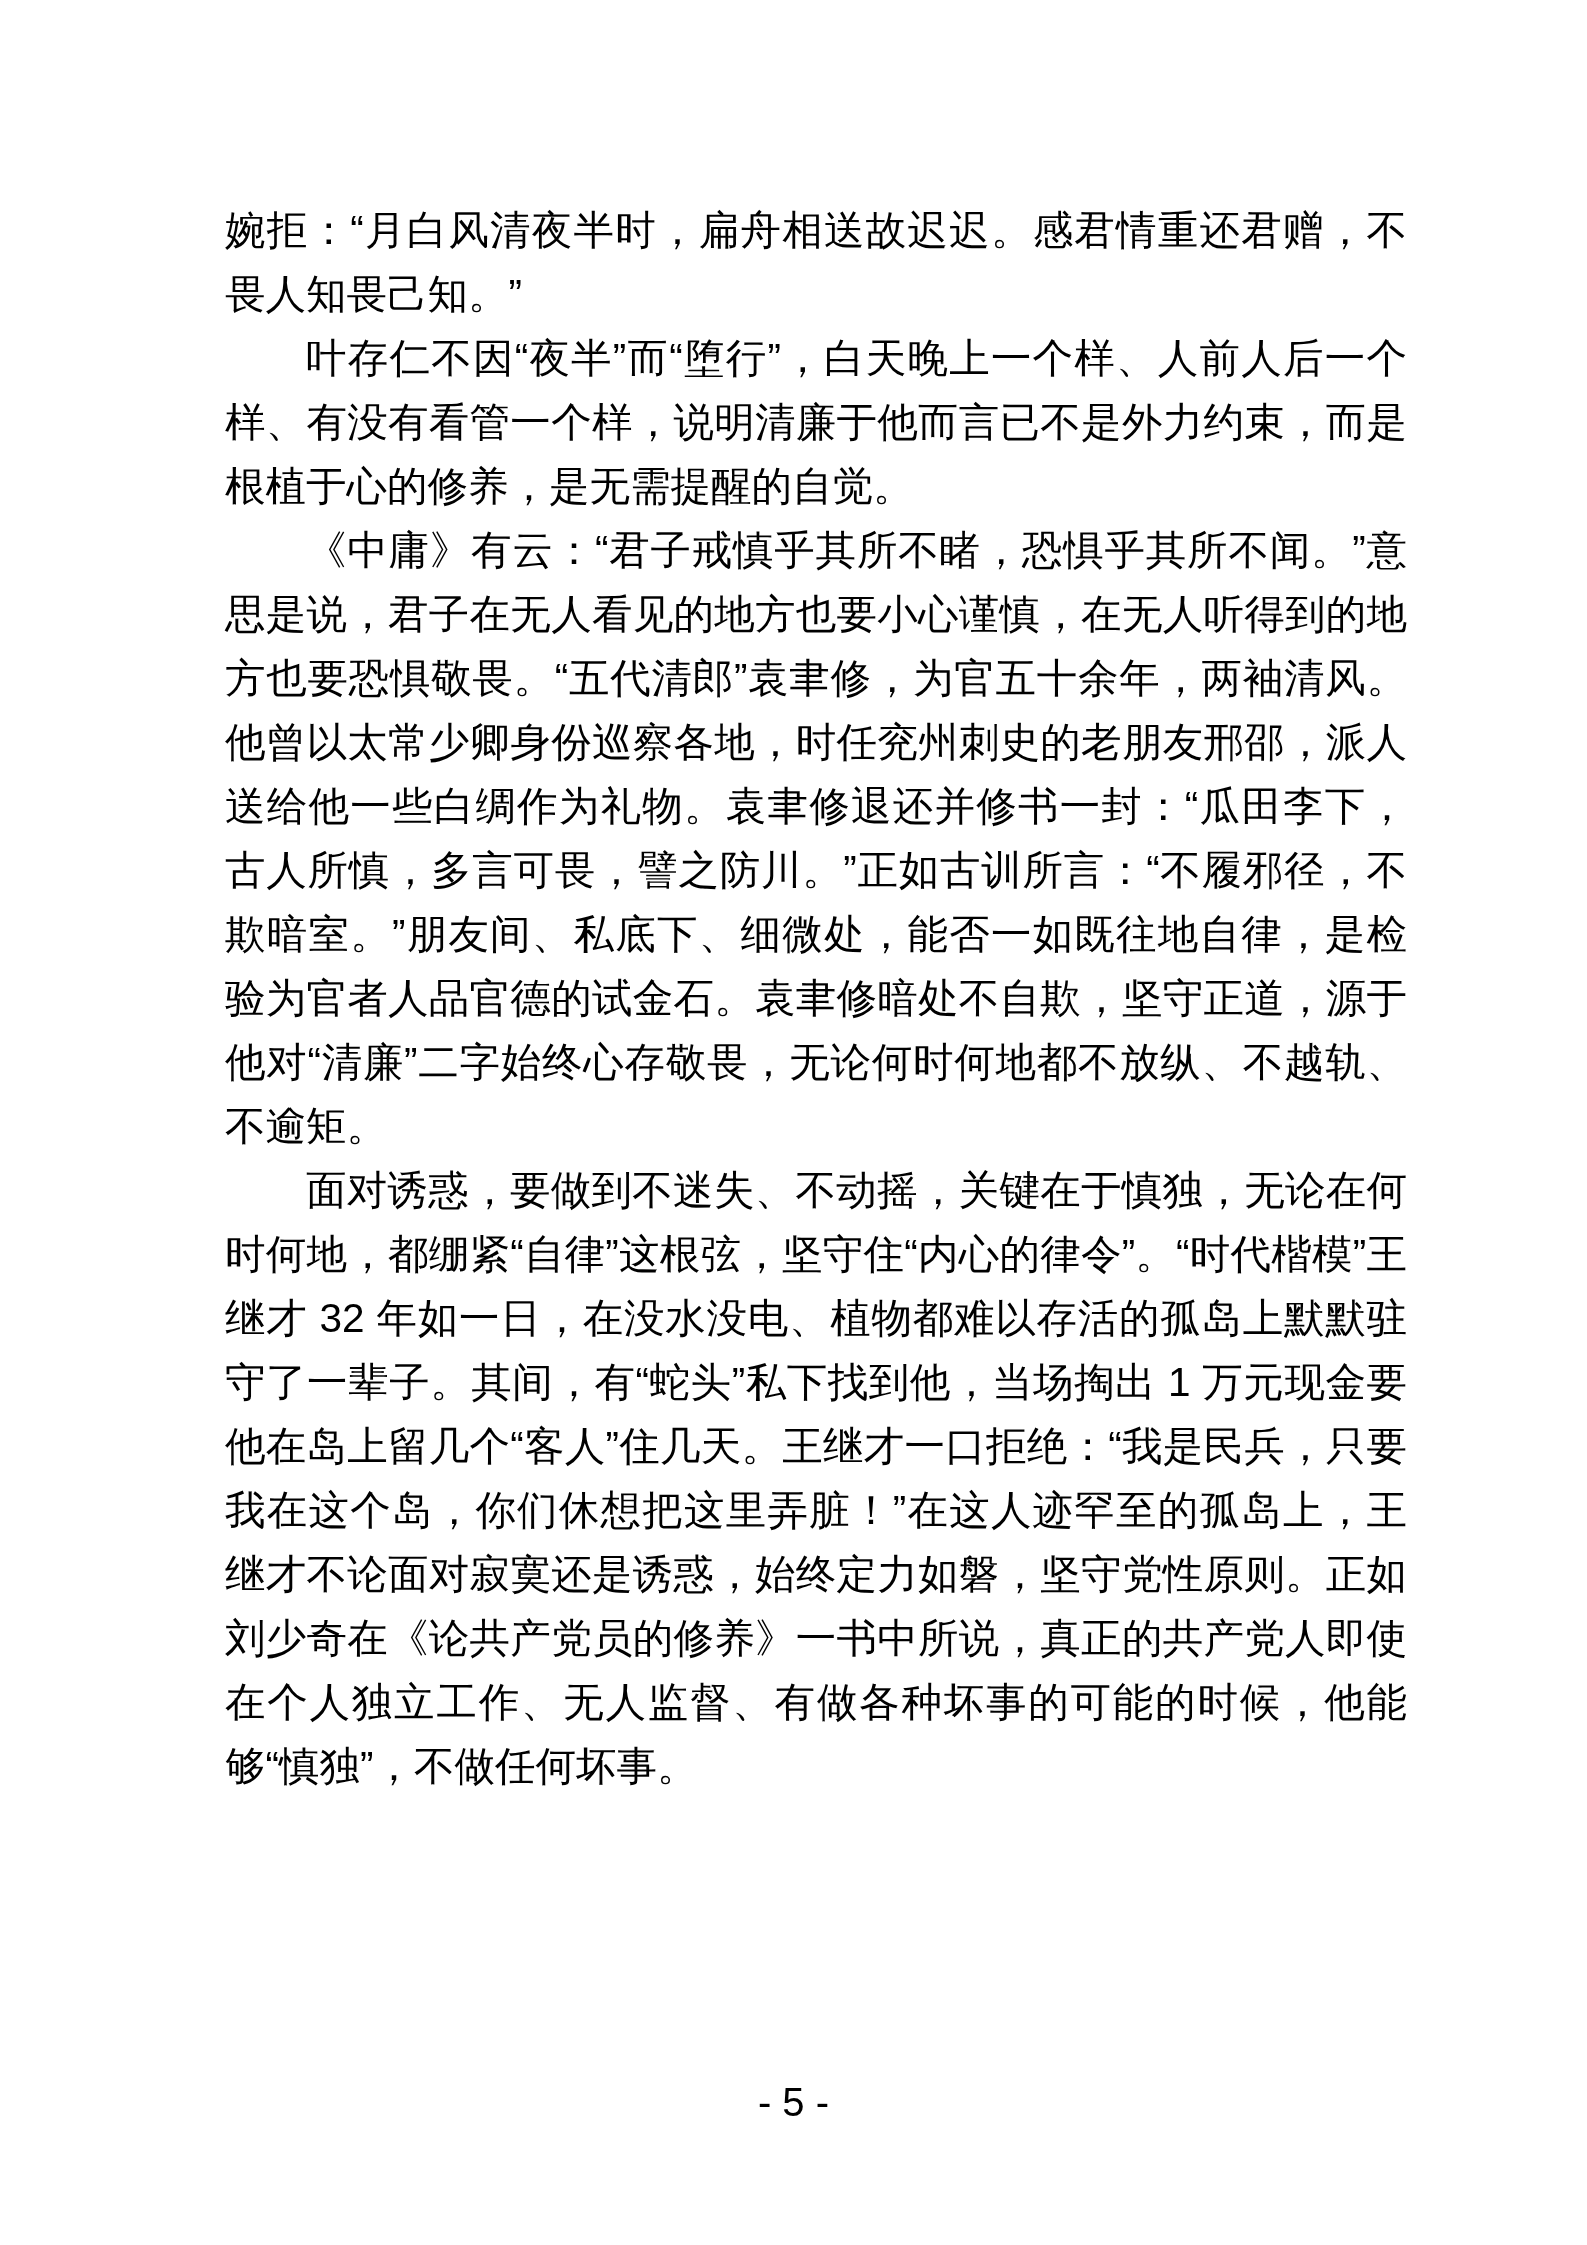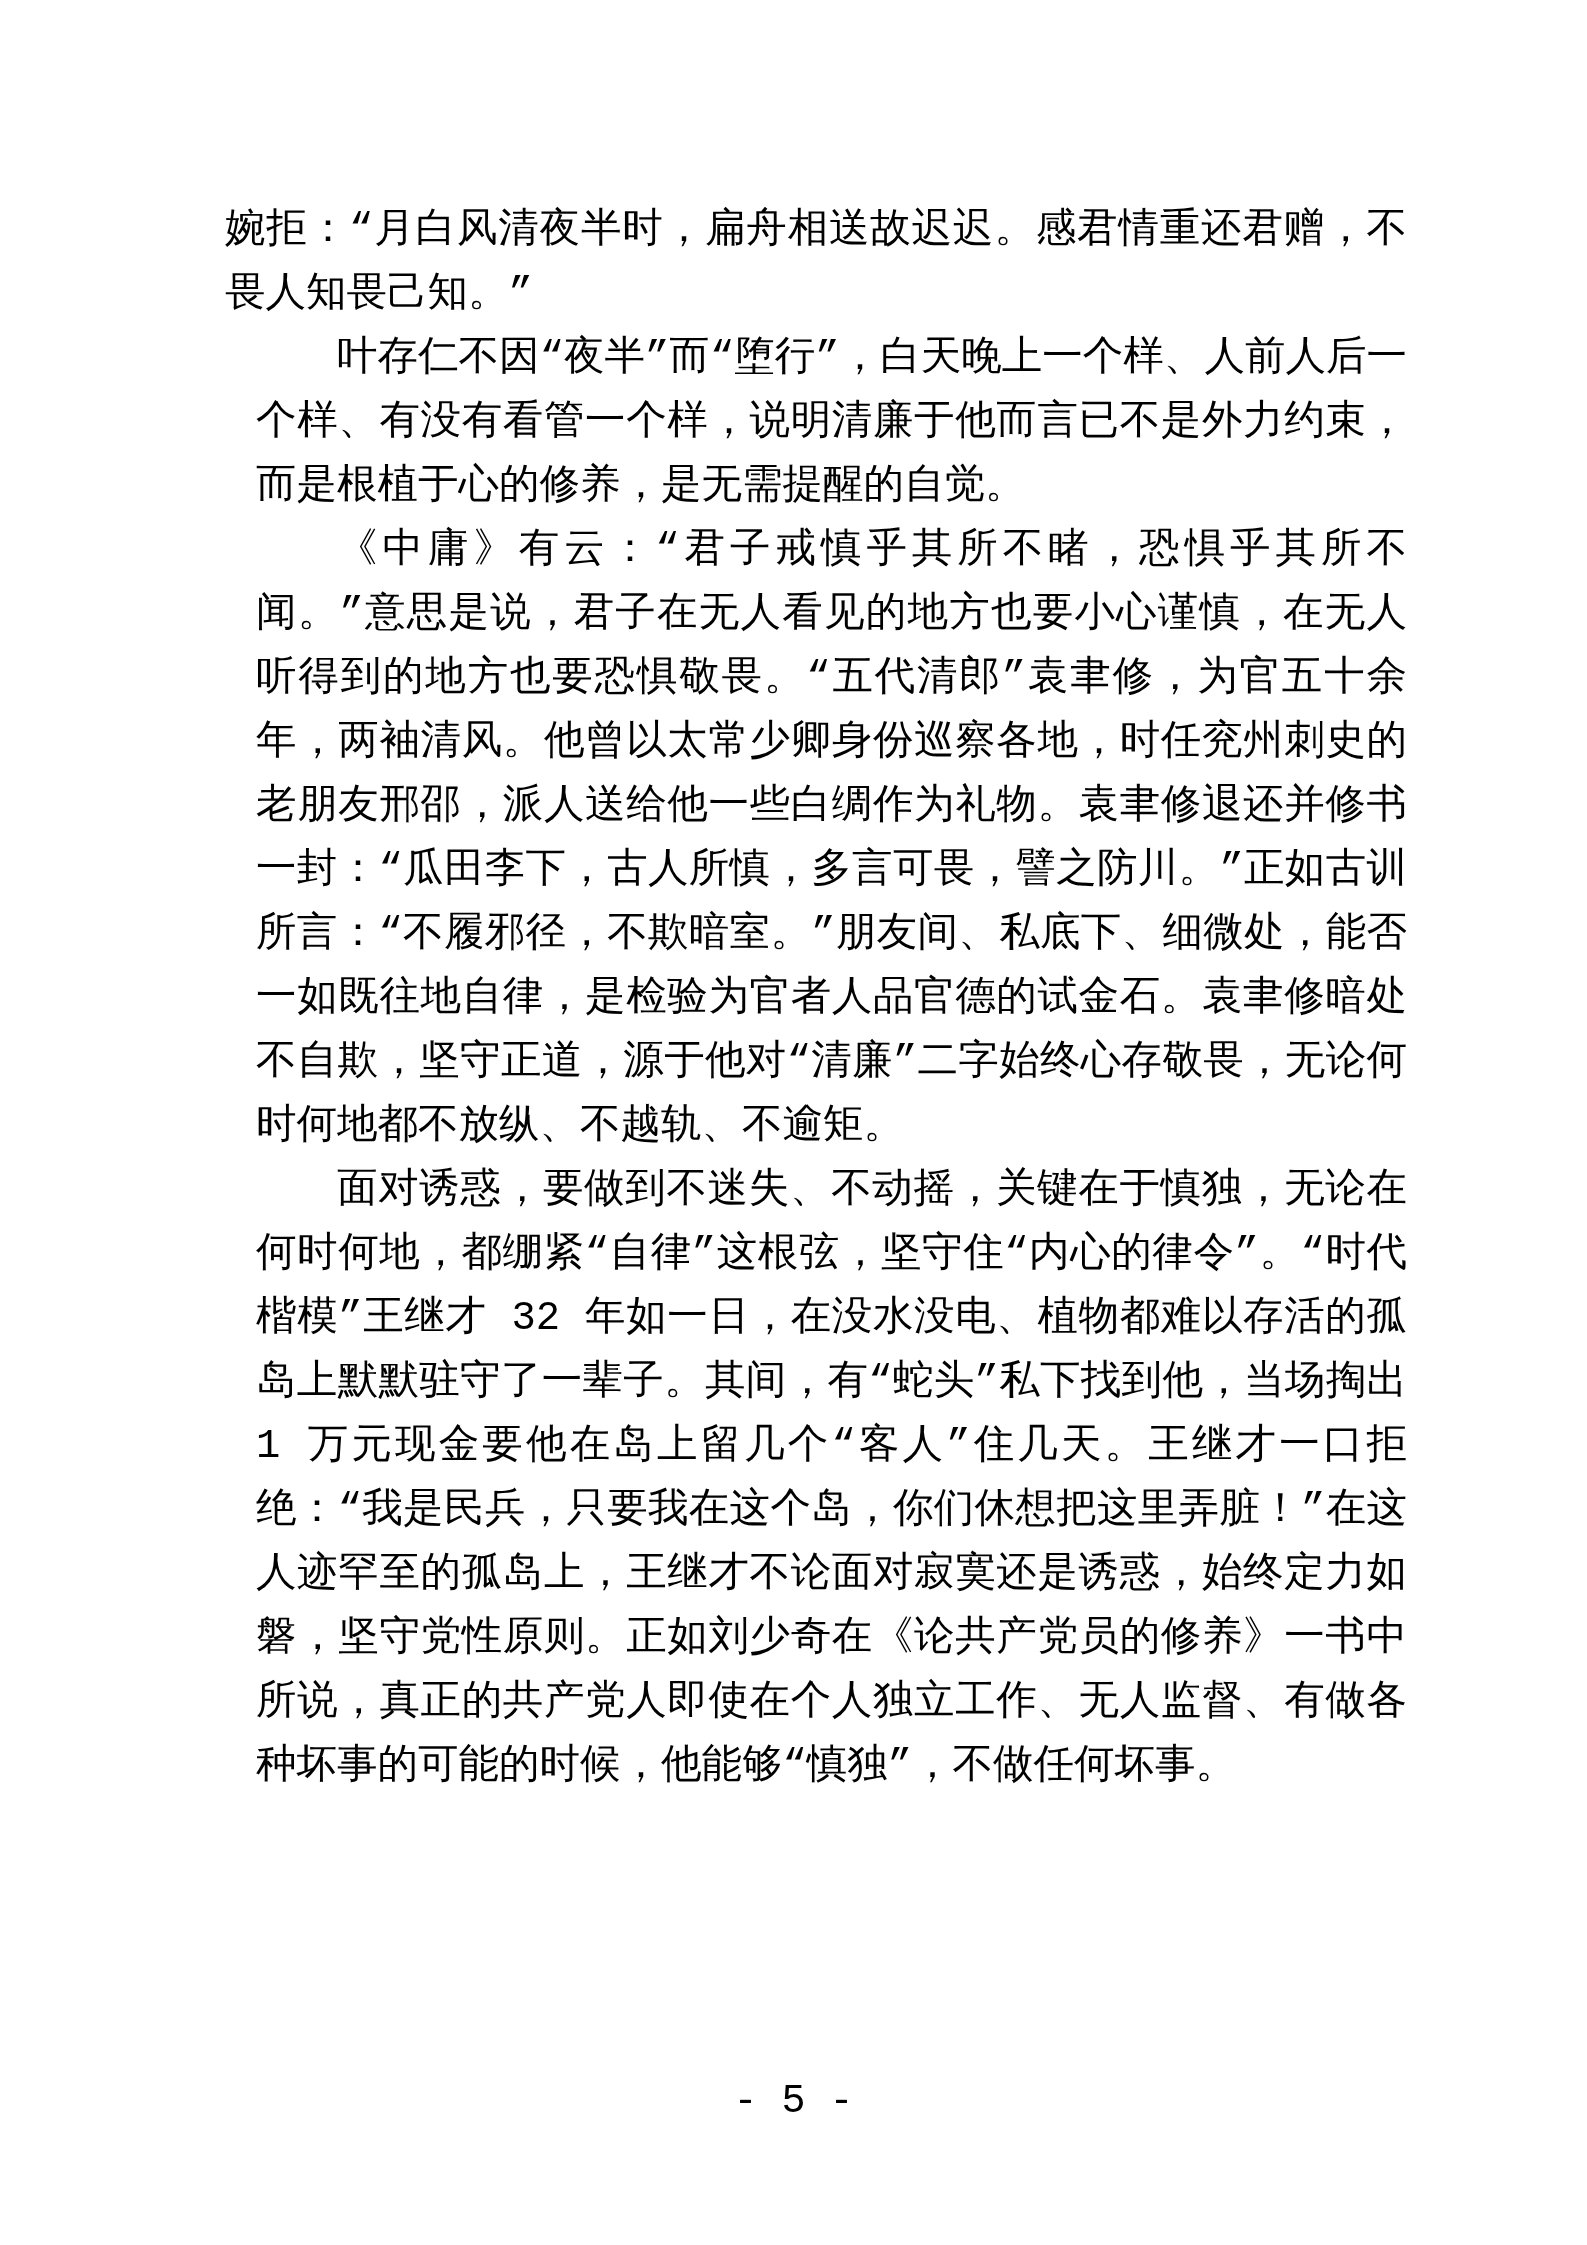--- a/index.html
+++ b/index.html
@@ -6,21 +6,21 @@
     margin: 0;
     padding: 0;
     background: #ffffff;
   }
   .page {
     position: relative;
     width: 1587px;
     height: 2245px;
     background: #ffffff;
     overflow: hidden;
-    font-family: Liberation Mono, monospace;
+    font-family: Liberation Sans, sans-serif;
     color: #000000;
   }
   .content {
     position: absolute;
     left: 225px;
     top: 198px;
     width: 1182px;
   }
   p.para {
     margin: 0;
@@ -29,21 +29,20 @@
     line-height: 64px;
     text-align: justify;
     text-justify: inter-ideograph;
     letter-spacing: 0;
     word-break: normal;
     color: #000000;
     font-weight: 400;
   }
   p.para.indent {
     text-indent: 81px;
-    margin-left: 31px;
   }
   .footer {
     position: absolute;
     top: 2078px;
     left: 0;
     width: 100%;
     text-align: center;
     font-size: 40px;
     line-height: 48px;
     color: #000000;

